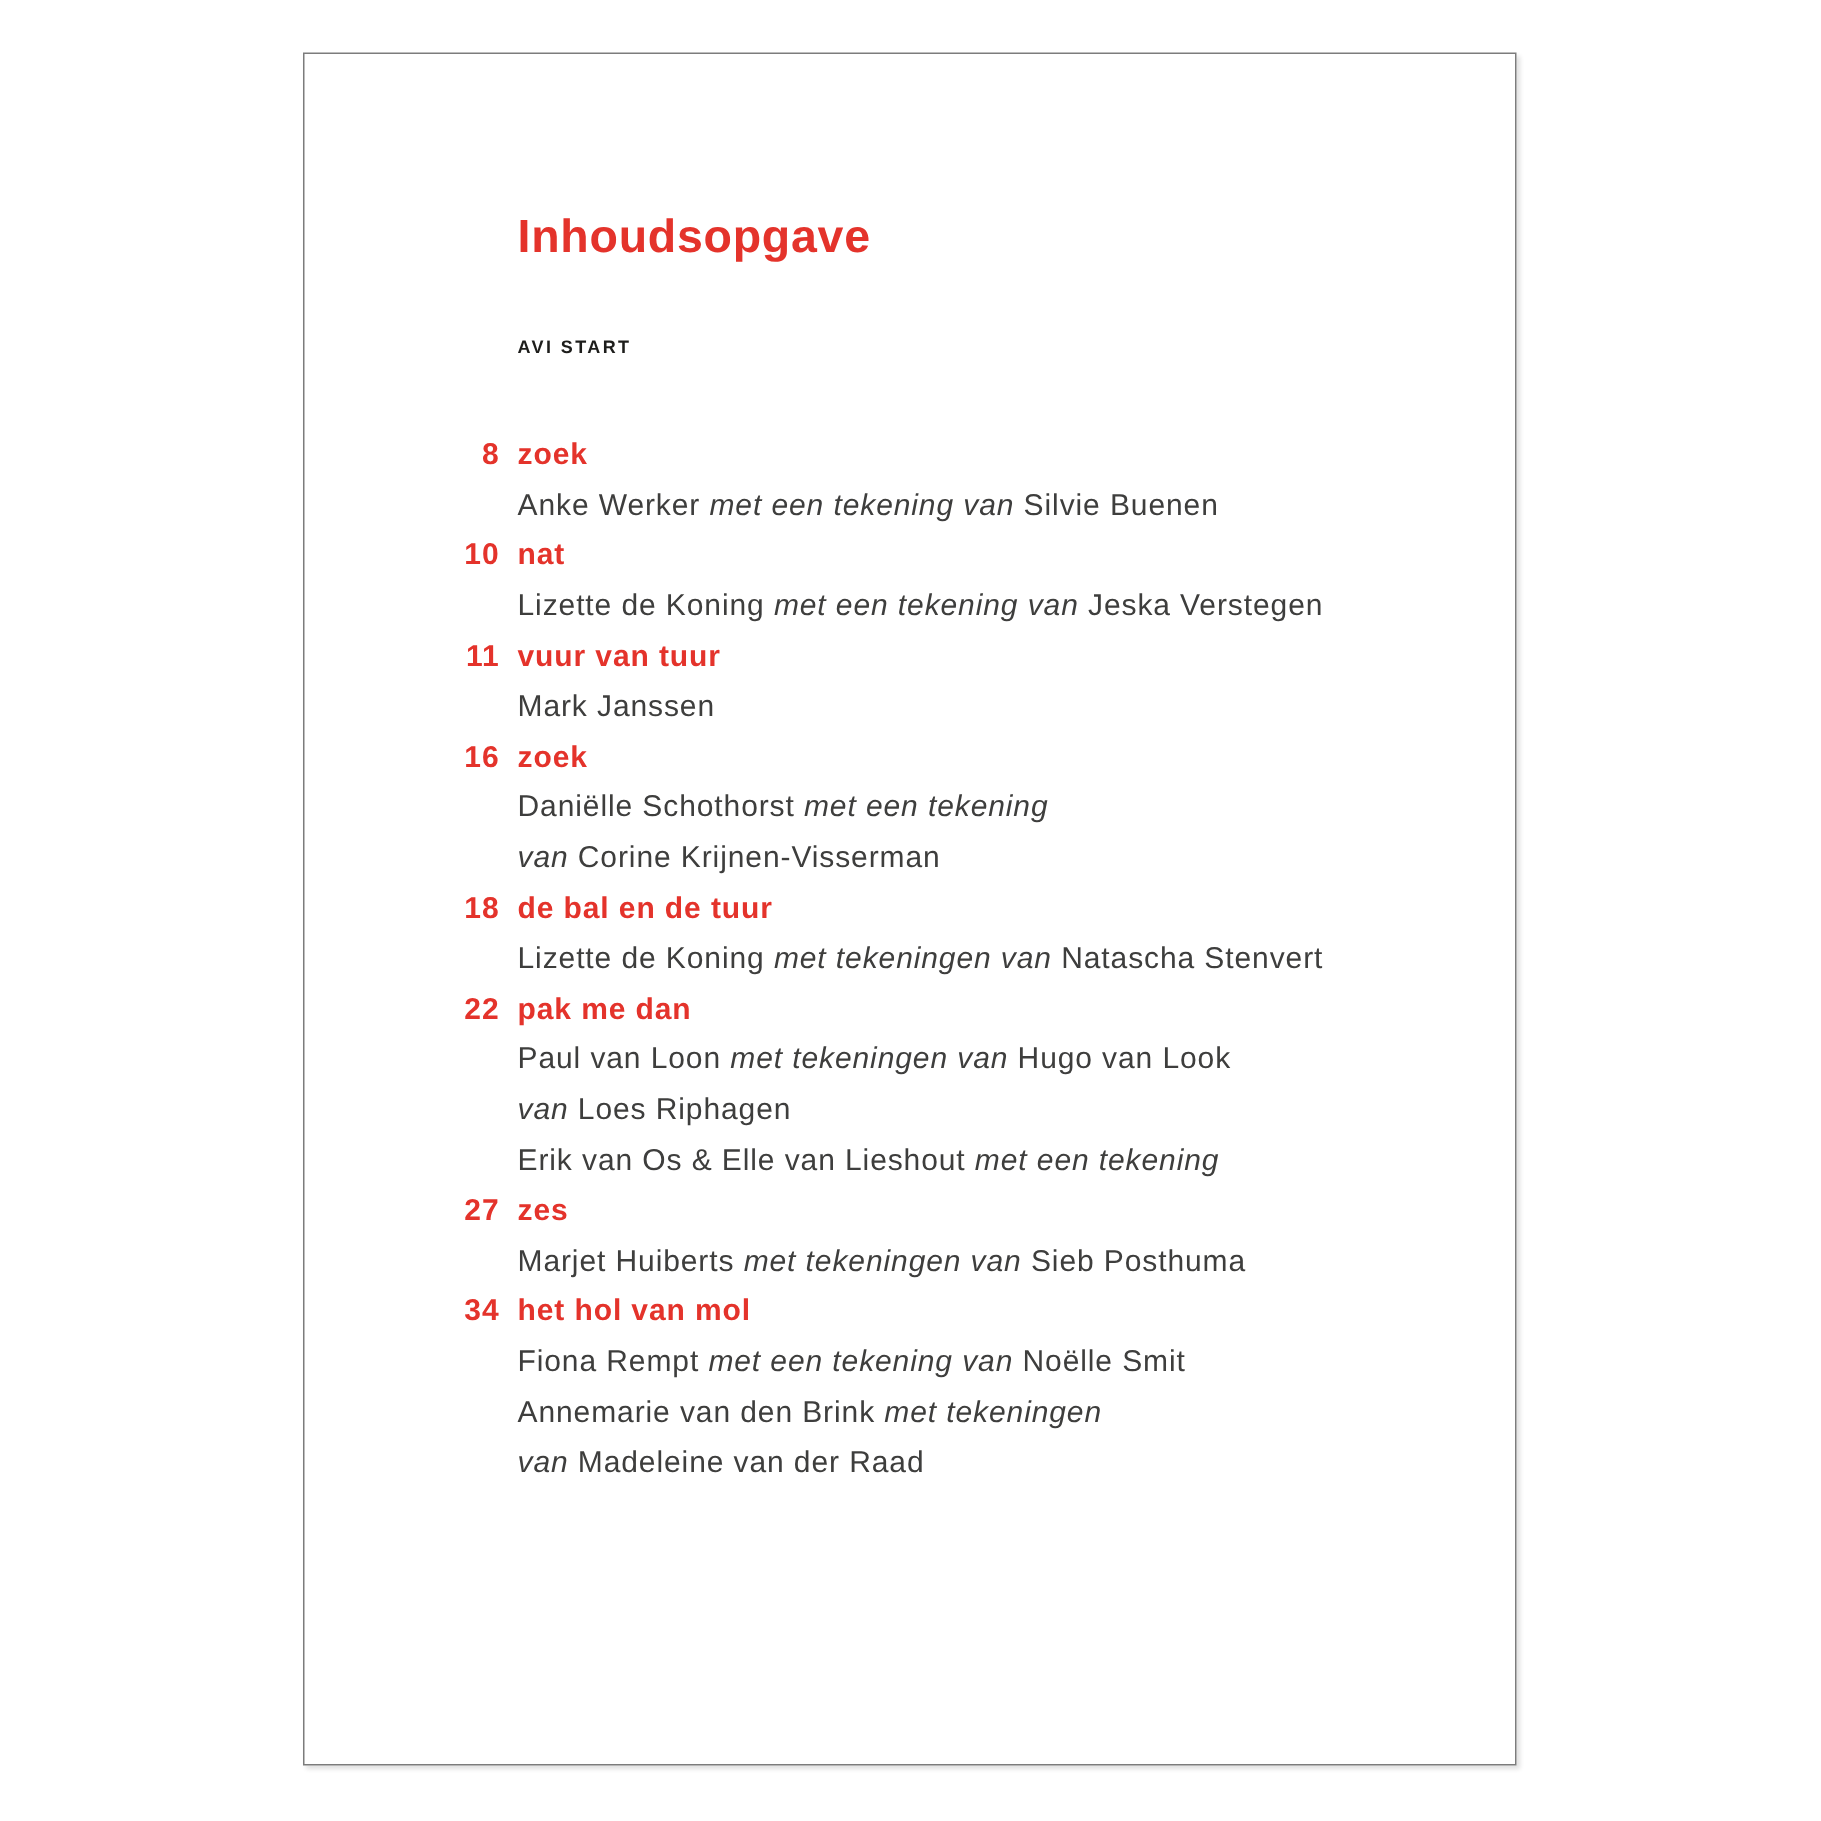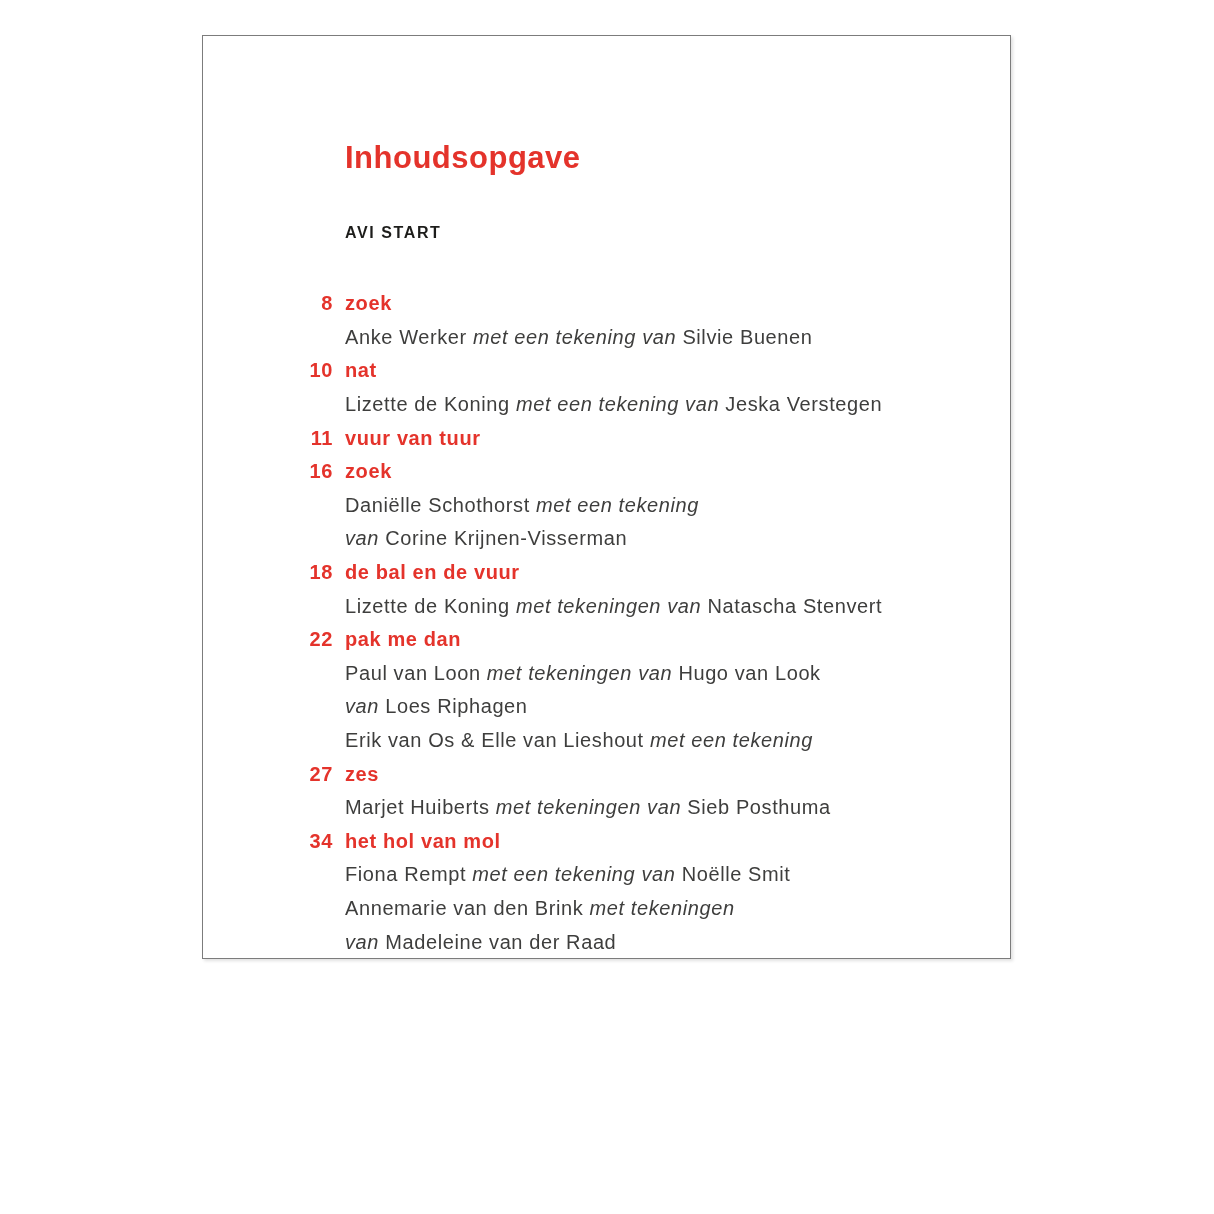--- a/index.html
+++ b/index.html
@@ -15,41 +15,41 @@
     width: 1214px;
     height: 1214px;
     background: #ffffff;
     overflow: hidden;
   }
   .doc-page {
     position: absolute;
     left: 202px;
     top: 35px;
     width: 809px;
-    height: 924px;
+    height: 1142px;
     background: #ffffff;
     border: 1px solid #7c7c7c;
     box-shadow: 2px 2px 3px rgba(0,0,0,0.12);
     box-sizing: border-box;
   }
   .doc-title {
     position: absolute;
     left: 142px;
     top: 104px;
     font-size: 31px;
     font-weight: bold;
     letter-spacing: 0.5px;
     color: var(--accent, #e4332b);
     white-space: nowrap;
   }
   .section-heading {
     position: absolute;
     left: 142px;
     top: 188px;
-    font-size: 16px;
+    font-size: 12px;
     font-weight: bold;
     letter-spacing: 1.6px;
     color: var(--heading, #1d1d1b);
     white-space: nowrap;
   }
   .toc {
     position: absolute;
     left: 0;
     top: 251px;
     right: 0;
@@ -105,34 +105,38 @@
         </div>
         <div class="line">
           <span class="num"></span>
           <span class="txt credit"><span>Lizette de Koning </span><span class="it">met een tekening van</span><span> Jeska Verstegen</span></span>
         </div>
         <div class="line">
           <span class="num">11</span>
           <span class="txt title">vuur van tuur</span>
         </div>
         <div class="line">
+          <span class="num"></span>
+          <span class="txt credit"><span>Mark Janssen</span></span>
+        </div>
+        <div class="line">
           <span class="num">16</span>
           <span class="txt title">zoek</span>
         </div>
         <div class="line">
           <span class="num"></span>
           <span class="txt credit"><span>Daniëlle Schothorst </span><span class="it">met een tekening</span></span>
         </div>
         <div class="line">
           <span class="num"></span>
           <span class="txt credit"><span class="it">van</span><span> Corine Krijnen-Visserman</span></span>
         </div>
         <div class="line">
           <span class="num">18</span>
-          <span class="txt title">de bal en de vuur</span>
+          <span class="txt title">de bal en de tuur</span>
         </div>
         <div class="line">
           <span class="num"></span>
           <span class="txt credit"><span>Lizette de Koning </span><span class="it">met tekeningen van</span><span> Natascha Stenvert</span></span>
         </div>
         <div class="line">
           <span class="num">22</span>
           <span class="txt title">pak me dan</span>
         </div>
         <div class="line">

